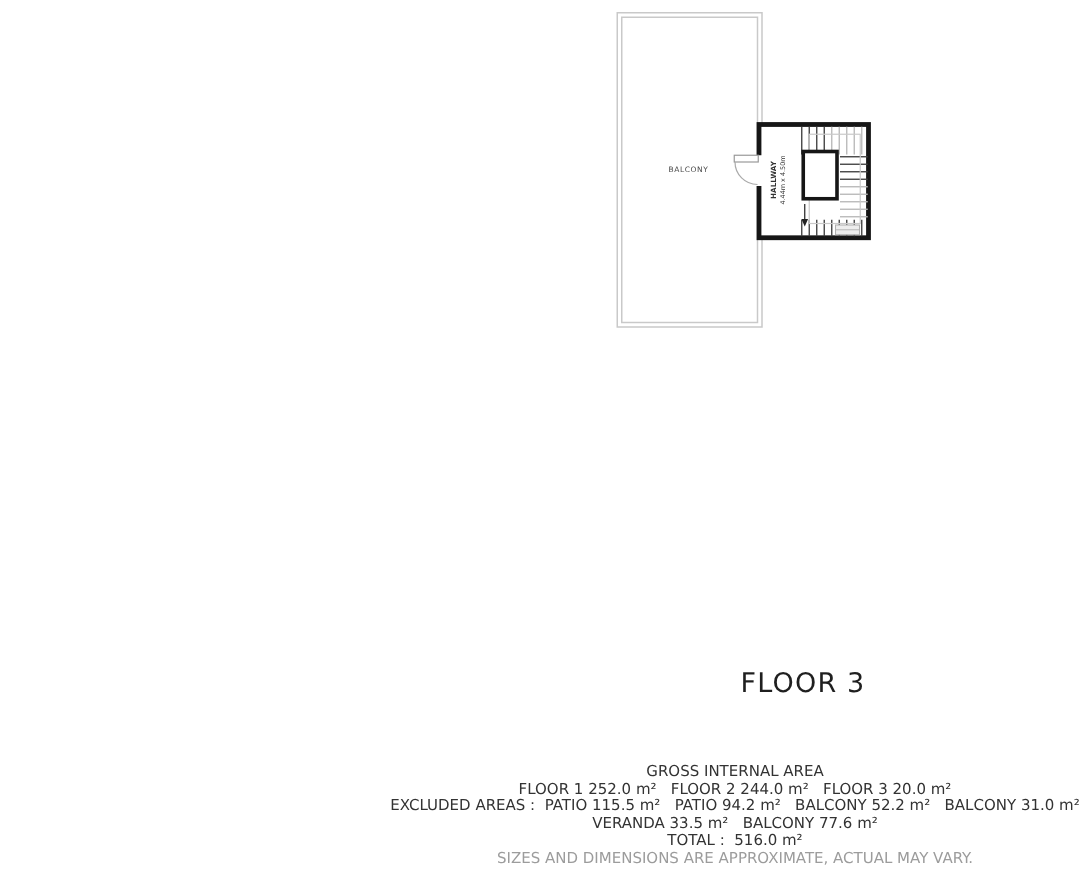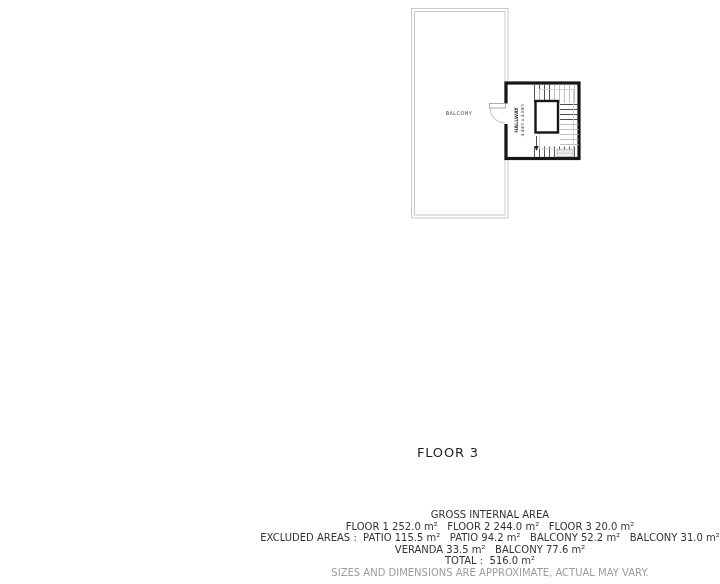--- a/index.html
+++ b/index.html
@@ -7,22 +7,22 @@
     position:relative;
     width:720px;height:584px;
     background:#ffffff;
     overflow:hidden;
     font-family:"DejaVu Sans","Liberation Sans",sans-serif;
   }
   .plan-svg{position:absolute;left:0;top:0;}
   .floor-title{
     position:absolute;
     left:417px;top:445px;width:160px;
-    text-align:left;
-    font-size:13px;
+    text-align:right;
+    font-size:18px;
     letter-spacing:0.8px;
     color:#1f1f1f;
   }
   .area-summary{
     position:absolute;
     left:240px;top:509px;width:500px;
     text-align:center;
     font-size:10px;
     line-height:11.6px;
     color:#333333;

